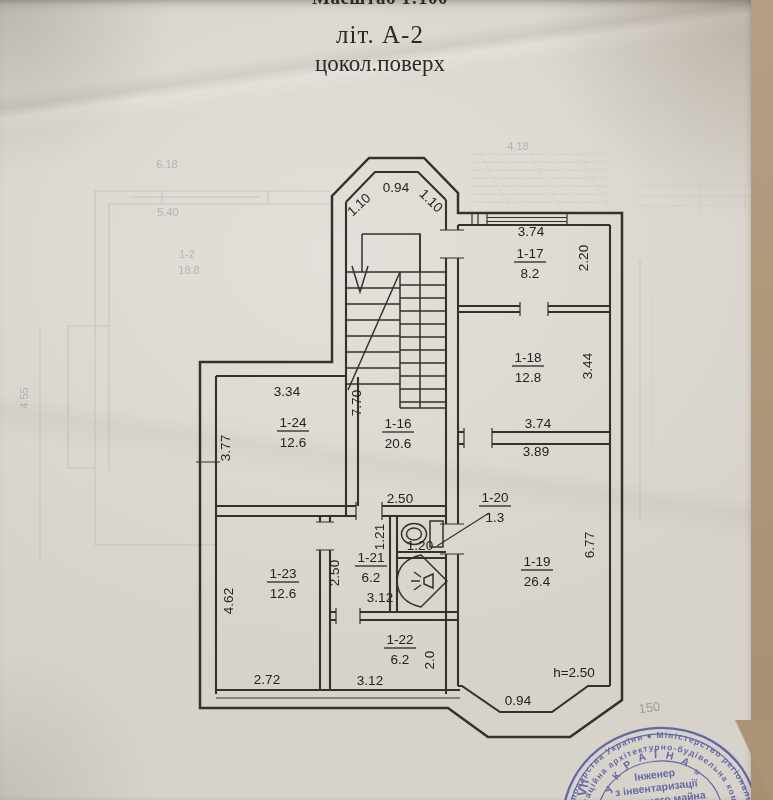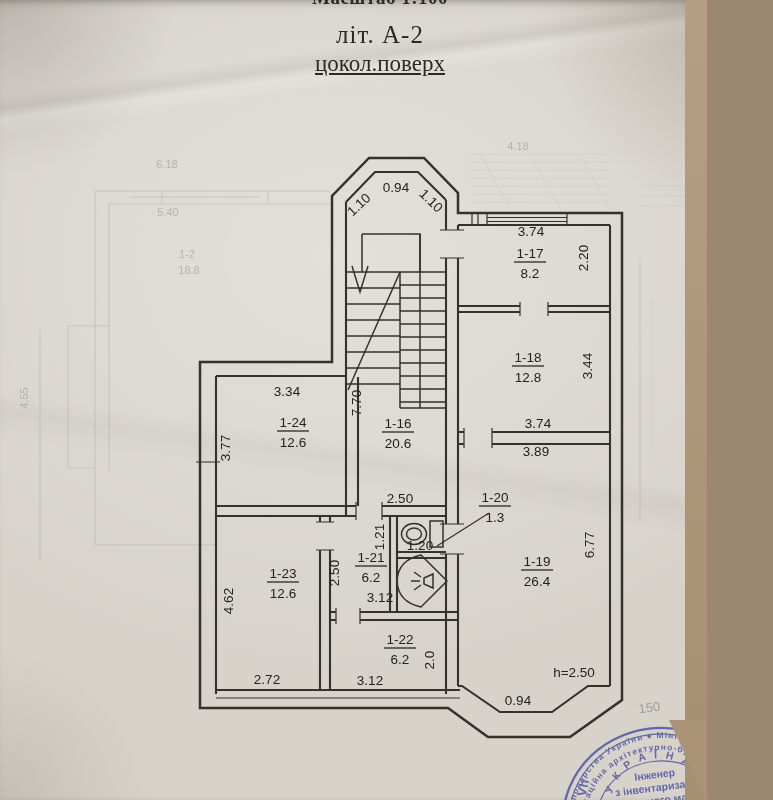--- a/index.html
+++ b/index.html
@@ -1,35 +1,35 @@
 <!DOCTYPE html>
 <html><head>
 <meta charset="utf-8">
 <style>
   html,body{margin:0;padding:0;background:#9b8871;}
-  .page{position:relative;width:707px;height:800px;overflow:hidden;background:#b29b80;font-family:"Liberation Sans",sans-serif;}
+  .page{position:relative;width:773px;height:800px;overflow:hidden;background:#b29b80;font-family:"Liberation Sans",sans-serif;}
   .desk-strip{position:absolute;right:0;top:0;width:22px;height:100%;
     background:linear-gradient(180deg,#b59e84 0%,#ad9579 55%,#a78f74 100%);}
   .corner-wedge{position:absolute;right:0;bottom:0;width:60px;height:80px;
     background:linear-gradient(245deg,#ab9378 0%,#ab9378 38%,rgba(171,147,120,0) 40%);}
   .paper{position:absolute;left:0;top:0;width:756px;height:800px;
     background:
       radial-gradient(circle at 0% 0%, rgba(70,60,50,.20), rgba(70,60,50,0) 16%),
       radial-gradient(circle at 100% 0%, rgba(105,85,65,.28), rgba(105,85,65,0) 20%),
       radial-gradient(circle at 0% 100%, rgba(80,70,55,.14), rgba(80,70,55,0) 14%),
       radial-gradient(115% 85% at 45% 32%, rgba(255,255,255,.30), rgba(255,255,255,0) 62%),
       linear-gradient(172deg, rgba(0,0,0,0) 10.5%, rgba(120,110,100,.14) 12%, rgba(255,255,255,.18) 13.2%, rgba(0,0,0,0) 15%),
       linear-gradient(188deg, rgba(0,0,0,0) 55%, rgba(120,110,100,.08) 57%, rgba(0,0,0,0) 60%),
       #d7d3cb;
     box-shadow: inset -7px 0 9px -5px rgba(60,45,30,.5), inset 0 9px 12px -9px rgba(60,50,40,.45);}
   .titles{position:absolute;left:248px;top:-13px;width:264px;text-align:center;color:#2c2a26;
     font-family:"Liberation Serif",serif;}
   .scale-note{font-size:19px;font-weight:600;letter-spacing:.5px;}
   .title1{font-size:25px;margin-top:12px;letter-spacing:1px;}
-  .title2{font-size:23px;margin-top:2px;text-decoration:underline;}
+  .title2{font-size:23px;margin-top:2px;}
   svg#plan-svg{position:absolute;left:0;top:0;}
   .w{stroke:#35312c;fill:none;stroke-width:2.1;}
   .w-heavy{stroke:#35312c;fill:none;stroke-width:2.5;}
   .w-thin{stroke:#35312c;fill:none;stroke-width:1.2;}
   .fix{stroke:#35312c;fill:none;stroke-width:1.5;}
   .ghost-line{stroke:#979ba2;fill:none;stroke-width:1.1;opacity:.33;}
   .ghost-hatch{stroke:#9aa0a6;fill:none;stroke-width:.9;opacity:.16;}
   text.dim, text.room-num, text.room-area{font-family:"Liberation Sans",sans-serif;font-size:13.5px;fill:#24221f;text-anchor:middle;}
   line.frac{stroke:#24221f;stroke-width:1.25;}
   text.ghost-text{font-family:"Liberation Sans",sans-serif;font-size:11px;fill:#878c96;opacity:.5;text-anchor:middle;}

